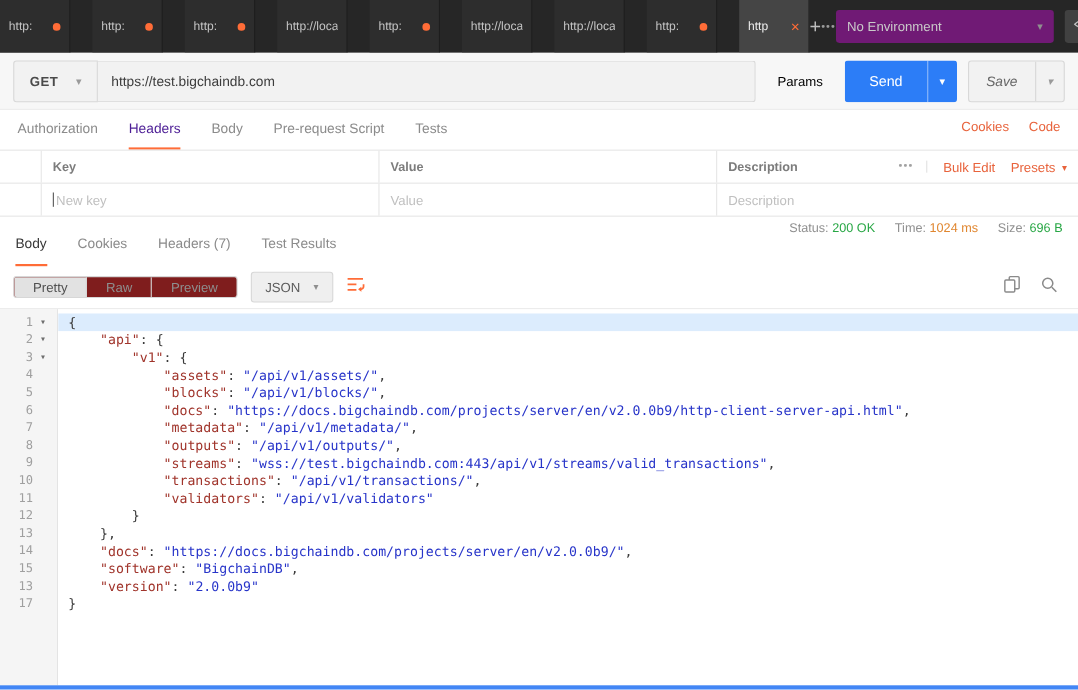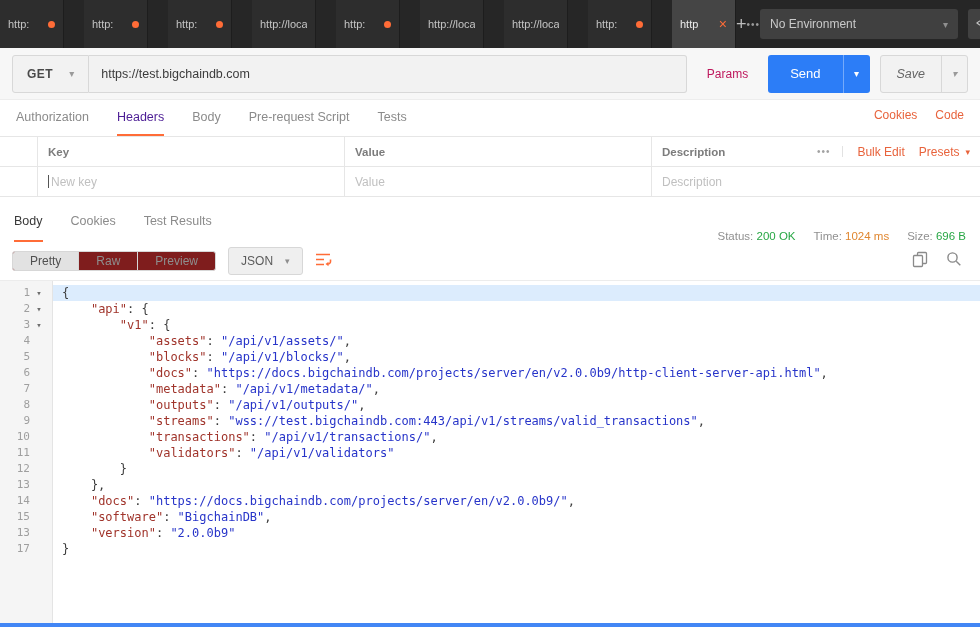--- a/index.html
+++ b/index.html
@@ -12,33 +12,33 @@
   .tab-strip{display:flex;height:48px;align-items:stretch;gap:20px;}
   .ttab{width:64px;display:flex;align-items:center;gap:5px;padding:0 8px;background:#2d2d2d;border-right:1px solid #1d1d1d;cursor:pointer;overflow:hidden;}
   .ttab.active{background:#454545;}
   .ttab-label{color:#c4c4c4;font-size:11px;white-space:nowrap;overflow:hidden;flex:1;}
   .ttab.active .ttab-label{color:#ececec;}
   .dot{width:7px;height:7px;border-radius:50%;background:#ff6c37;flex-shrink:0;}
   .tclose{color:#ff6c37;font-size:14px;line-height:1;flex-shrink:0;}
   .newtab{width:30px;display:flex;align-items:center;justify-content:center;color:#bdbdbd;font-size:18px;cursor:pointer;}
   .moretabs{width:34px;display:flex;align-items:center;justify-content:center;color:#9a9a9a;font-size:10px;letter-spacing:1px;cursor:pointer;}
   .topbar-right{margin-left:auto;display:flex;align-items:center;gap:10px;padding-right:12px;}
-  .env-select{width:198px;height:30px;background:#404040;border-radius:3px;display:flex;align-items:center;padding:0 10px;cursor:pointer;}
+  .env-select{width:198px;height:30px;background:#701a75;border-radius:3px;display:flex;align-items:center;padding:0 10px;cursor:pointer;}
   .env-select .lbl{color:#c9c9c9;font-size:12px;}
   .env-select .caret{margin-left:auto;color:#8f8f8f;font-size:10px;}
   .eye-btn{width:34px;height:30px;background:#414141;border-radius:3px;display:flex;align-items:center;justify-content:center;cursor:pointer;}
   .gear{font-family:"DejaVu Sans",sans-serif;color:#dadada;font-size:20px;cursor:pointer;line-height:1;}
 
   
   .request-bar{height:52px;background:#f7f7f7;border-bottom:1px solid #ededed;display:flex;align-items:center;padding:0 12px;flex-shrink:0;}
   .method-box{height:38px;background:#f2f2f2;border:1px solid #d8d8d8;border-radius:3px 0 0 3px;display:flex;align-items:center;gap:16px;padding:0 14px;cursor:pointer;}
   .method-box .m{font-size:12px;font-weight:bold;color:#4a4a4a;letter-spacing:.5px;}
   .method-box .caret{color:#9a9a9a;font-size:10px;}
   .url-box{flex:1;height:38px;background:#f2f2f2;border:1px solid #d8d8d8;border-left:none;border-radius:0 3px 3px 0;display:flex;align-items:center;padding:0 12px;font-size:12.5px;color:#3c3c3c;cursor:text;}
-  .params-btn{height:38px;display:flex;align-items:center;padding:0 20px;font-size:12px;color:#be185d;cursor:pointer;}
+  .params-btn{height:38px;display:flex;align-items:center;padding:0 20px;font-size:12px;color:#000000;cursor:pointer;}
   .send-group{display:flex;height:38px;border-radius:3px;overflow:hidden;margin-right:10px;flex-shrink:0;}
   .send-main{background:#2c7df7;color:#fff;font-size:13px;display:flex;align-items:center;padding:0 22px;cursor:pointer;}
   .send-caret{background:#2c7df7;border-left:1px solid rgba(255,255,255,.35);width:27px;display:flex;align-items:center;justify-content:center;color:#fff;font-size:10px;cursor:pointer;}
   .save-group{display:flex;height:38px;border:1px solid #d8d8d8;border-radius:3px;overflow:hidden;background:#f2f2f2;flex-shrink:0;font-style:italic;}
   .save-main{display:flex;align-items:center;padding:0 16px;font-size:12.5px;color:#666;cursor:pointer;}
   .save-caret{border-left:1px solid #d8d8d8;width:26px;display:flex;align-items:center;justify-content:center;color:#9a9a9a;font-size:10px;cursor:pointer;}
 
   
   .req-tabs{height:36px;display:flex;align-items:stretch;padding:0 16px;gap:28px;background:#fff;flex-shrink:0;}
   .rtab{font-size:12.5px;color:#8b8b8b;display:flex;align-items:center;border-bottom:2px solid transparent;cursor:pointer;}
@@ -59,21 +59,21 @@
   .more-dots{color:#a2a2a2;font-size:10px;letter-spacing:1px;padding-right:12px;border-right:1px solid #e2e2e2;cursor:pointer;}
   .presets{display:flex;align-items:center;gap:6px;cursor:pointer;}
   .presets .caret{font-size:9px;color:#e8633c;}
   .ph{color:#c0c0c0;}
   .text-caret{display:inline-block;width:1px;height:13px;background:#555;margin-right:2px;}
 
   
   .resp-head{height:40px;margin-top:5px;display:flex;align-items:stretch;padding:0 14px;gap:28px;flex-shrink:0;}
   .ptab{font-size:12.5px;color:#8b8b8b;display:flex;align-items:center;border-bottom:2px solid transparent;cursor:pointer;}
   .ptab.active{color:#383838;border-bottom-color:#ff6c37;}
-  .resp-meta{margin-left:auto;display:flex;align-items:flex-end;gap:18px;font-size:11.5px;}
+  .resp-meta{margin-left:auto;display:flex;align-items:flex-start;gap:18px;font-size:11.5px;}
   .meta-label{color:#909090;}
   .v-green{color:#28a745;}
   .v-orange{color:#e0862f;}
 
   
   .resp-toolbar{height:38px;display:flex;align-items:center;padding:0 12px;gap:12px;flex-shrink:0;}
   .seg{display:flex;height:20px;border:1px solid #d7d7d7;border-radius:3px;overflow:hidden;background:#7f1d1d;}
   .seg-item{padding:0 17px;display:flex;align-items:center;font-size:12px;color:#8e8e8e;border-right:1px solid #d7d7d7;cursor:pointer;}
   .seg-item:last-child{border-right:none;}
   .seg-item.active{background:#e2e2e2;color:#505050;}
@@ -217,20 +217,21 @@
       <div class="kv-desc">
         <span class="ph">Description</span>
       </div>
     </div>
   </section>
 
   <section class="resp-head">
     <div style="display:flex;gap:28px;align-items:stretch;">
         <div class="ptab active">Body</div>
         <div class="ptab">Cookies</div>
+        <div class="ptab">Headers (7)</div>
         <div class="ptab">Test Results</div>
       </div>
     <div class="resp-meta">
       <span>
         <span class="meta-label">Status:</span>
         <span class="v-green">200 OK</span>
       </span>
       <span>
         <span class="meta-label">Time:</span>
         <span class="v-orange">1024 ms</span>

